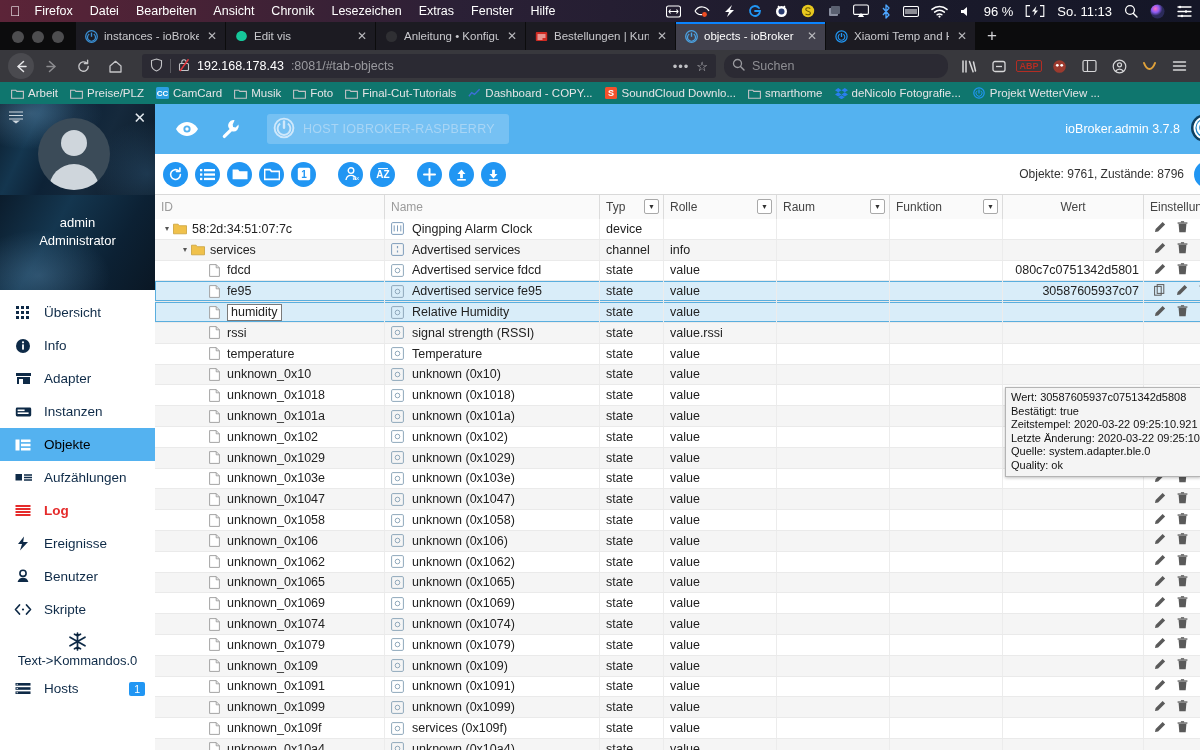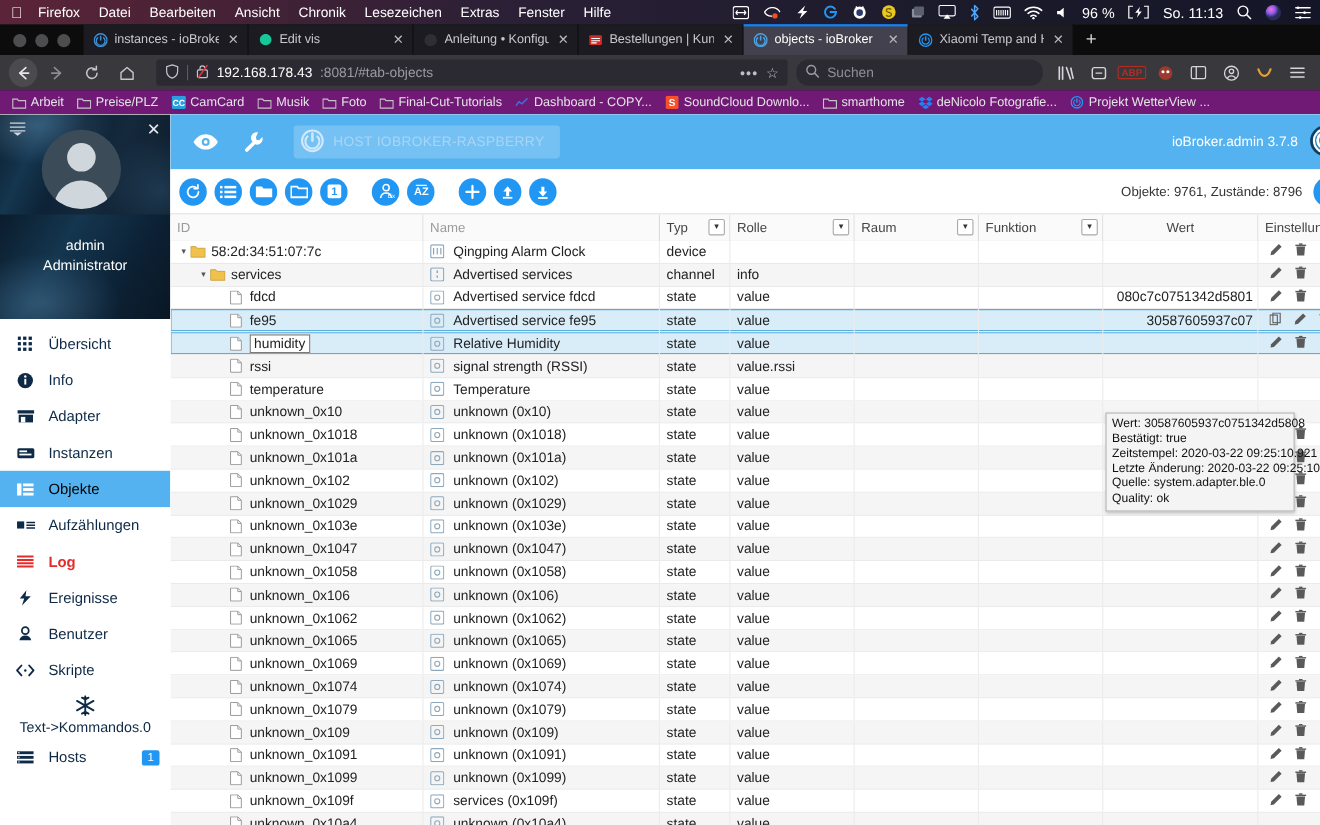--- a/index.html
+++ b/index.html
@@ -60,21 +60,21 @@
   .urlbar .path { color:#9a9a9f; }
   .urlbar .dots { margin-left:auto; color:#c0c0c4; letter-spacing:1px; font-size:13px;}
   .urlbar .star { color:#c0c0c4; font-size:13px; }
   .searchbar {
     width:224px; height:24px; background:#2b2a33; border-radius:11px;
     display:flex; align-items:center; padding:0 8px; gap:7px; color:#8e8e93; font-size:12.5px;
   }
   .navright { display:flex; align-items:center; gap:4px; margin-left:6px; }
   .navright .ic { width:26px; height:24px; display:flex; align-items:center; justify-content:center; }
 
-  .bookmarks { height:22px; background:#701a75; display:flex; align-items:center; padding:0 6px; gap:2px; color:#e4e4e6; font-size:11.5px; }
+  .bookmarks { height:22px; background:#0f766e; display:flex; align-items:center; padding:0 6px; gap:2px; color:#e4e4e6; font-size:11.5px; }
   .bm { display:flex; align-items:center; gap:4px; padding:2px 5px; border-radius:3px; white-space:nowrap; }
   .bm .bic { width:13px; height:13px; flex:0 0 13px; display:flex;align-items:center;justify-content:center; }
 
   
   .app { width:1200px; height:646px; display:flex; position:relative; background:#fff; }
 
   .sidebar { width:155px; height:646px; background:#fff; position:relative; overflow:hidden; flex:0 0 155px; }
   .sbhead {
     height:93px; position:relative;
     background: linear-gradient(115deg,#0b1c2c 0%, #14364f 22%, #0d2236 40%, #15293c 62%, #0a1724 100%);
@@ -152,21 +152,21 @@
   .td.wert { justify-content:flex-end; padding-right:4px; gap:4px; }
   .tree-ind { display:inline-block; }
   .caret { width:12px; flex:0 0 12px; color:#555; font-size:8px; display:flex; align-items:center; justify-content:center;}
   .folder { width:14px; flex:0 0 14px; margin-right:5px; display:flex; align-items:center; }
   .docic { width:12px; flex:0 0 12px; margin-right:6px; display:flex; align-items:center; }
   .nameic { width:14px; flex:0 0 14px; margin-right:7px; display:flex; align-items:center; color:#8fa8bb;}
   .editbox { border:1px solid #7a7a7a; padding:0 3px; background:#fff; line-height:15px; }
 
   
   .tooltip {
-    position:absolute; left:850px; top:180px; width:172px;
+    position:absolute; left:850px; top:192px; width:196px;
     background:#f4f4f4; border:1px solid #b4b4b4; color:#111;
     font-size:11px; line-height:13.6px; padding:3px 5px; z-index:40;
     box-shadow:0 1px 3px rgba(0,0,0,.25);
   }
   .tooltip div { white-space:nowrap; }
 </style>
 </head>
 <body>
 
 <div class="macbar">

